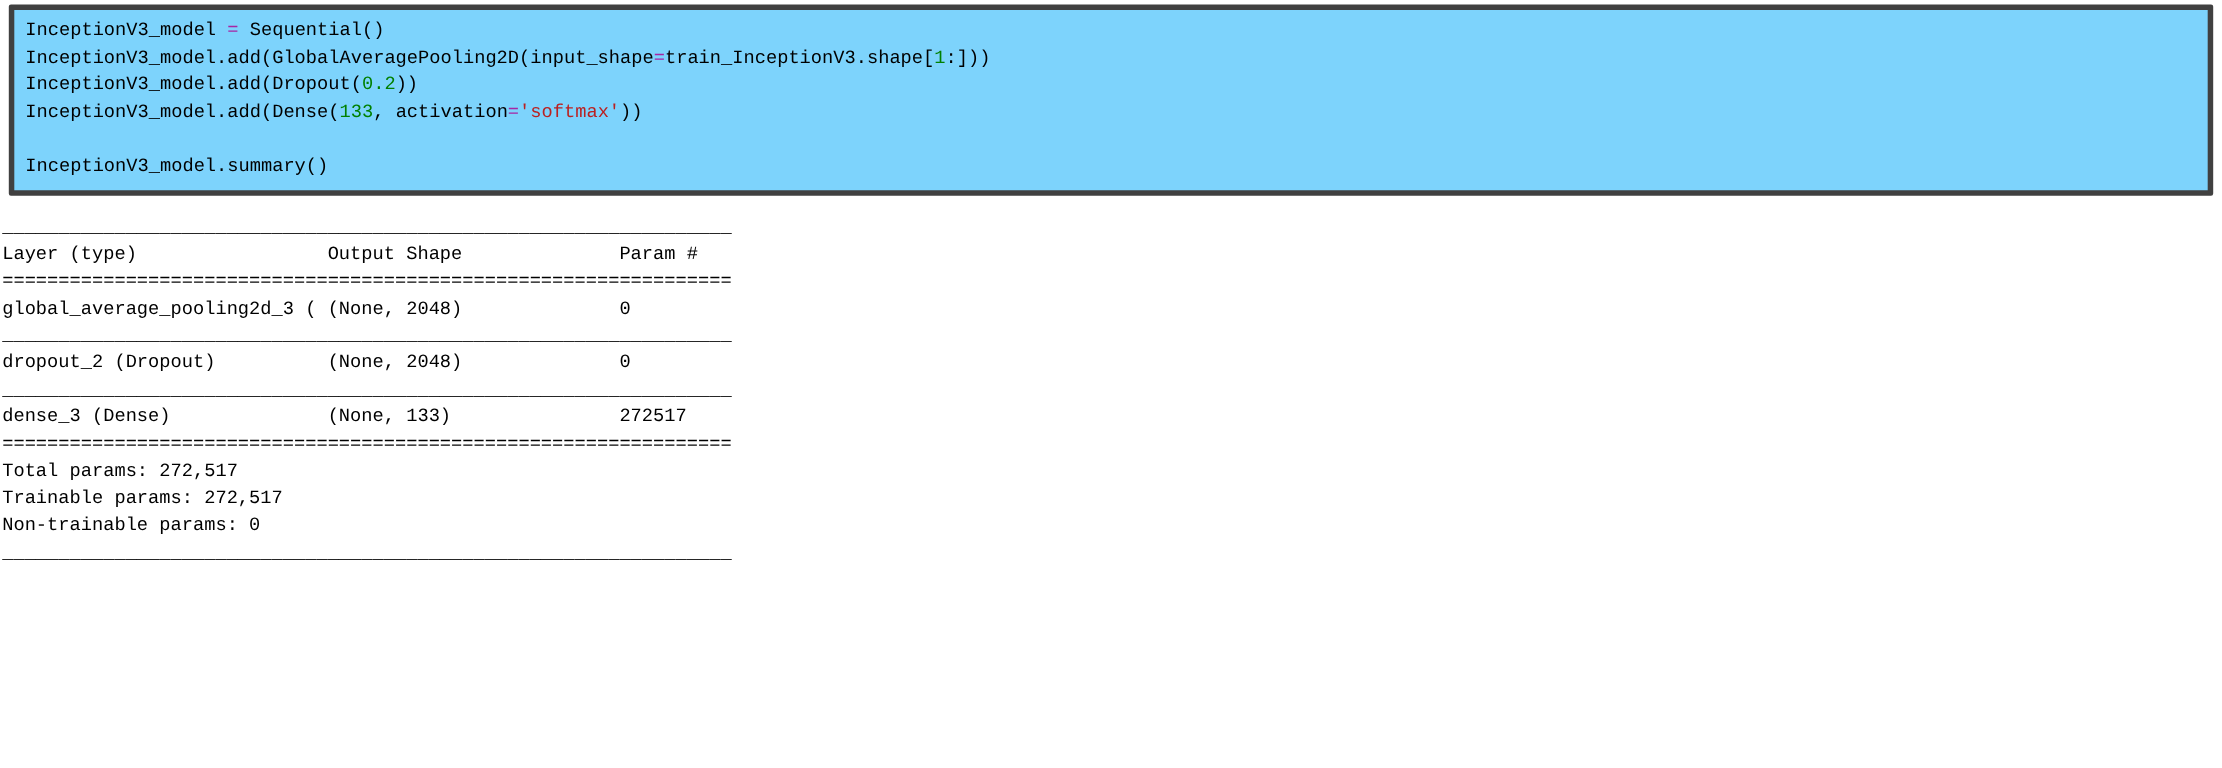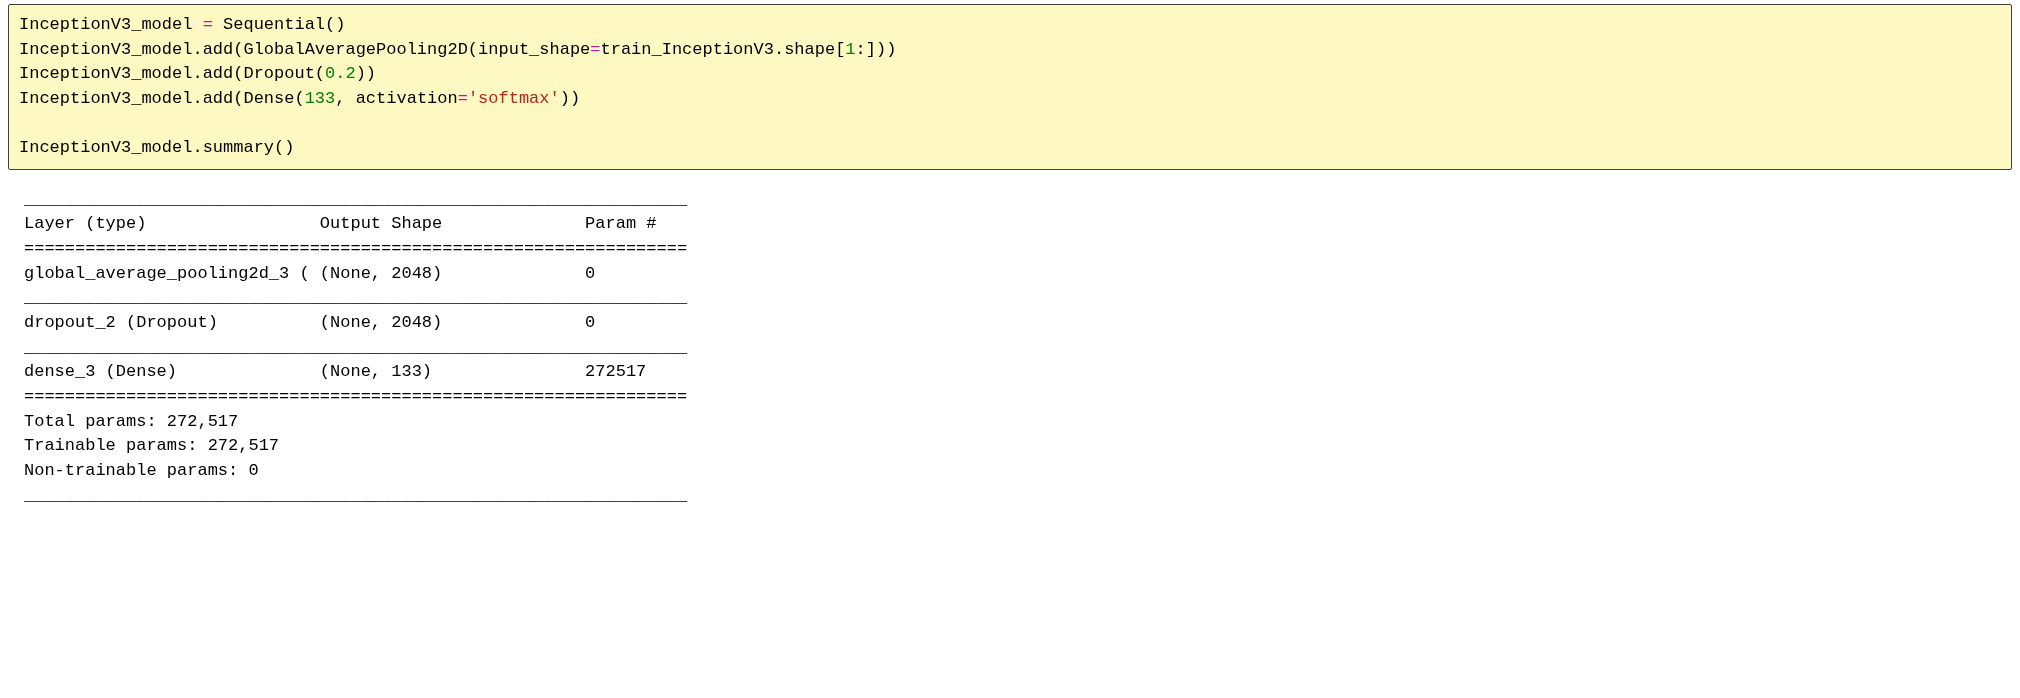--- a/index.html
+++ b/index.html
@@ -5,31 +5,31 @@
   body {
     margin: 0;
     padding: 0;
     font-family: "SFMono-Regular", Consolas, "Liberation Mono", Menlo, monospace;
     font-size: 17px;
     line-height: 1.45;
     background: #fff;
     width: 2020px;
   }
   .cell-in {
-    border: 1px solid #404040;
-    background: #fef9c3;
+    border: 5px solid #404040;
+    background: #7dd3fc;
     border-radius: 2px;
     padding: 8px 10px;
     margin: 4px 8px 18px 8px;
     white-space: pre;
     overflow: hidden;
   }
   .cell-out {
     white-space: pre;
-    padding: 0 10px 6px 24px;
+    padding: 0 10px 6px 2px;
     margin: 0;
     overflow: hidden;
   }
   .tok-name { color: #000; }
   .tok-op   { color: #a626a4; }
   .tok-call { color: #000; }
   .tok-num  { color: #008000; }
   .tok-str  { color: #ba2121; }
 </style>
 </head>

